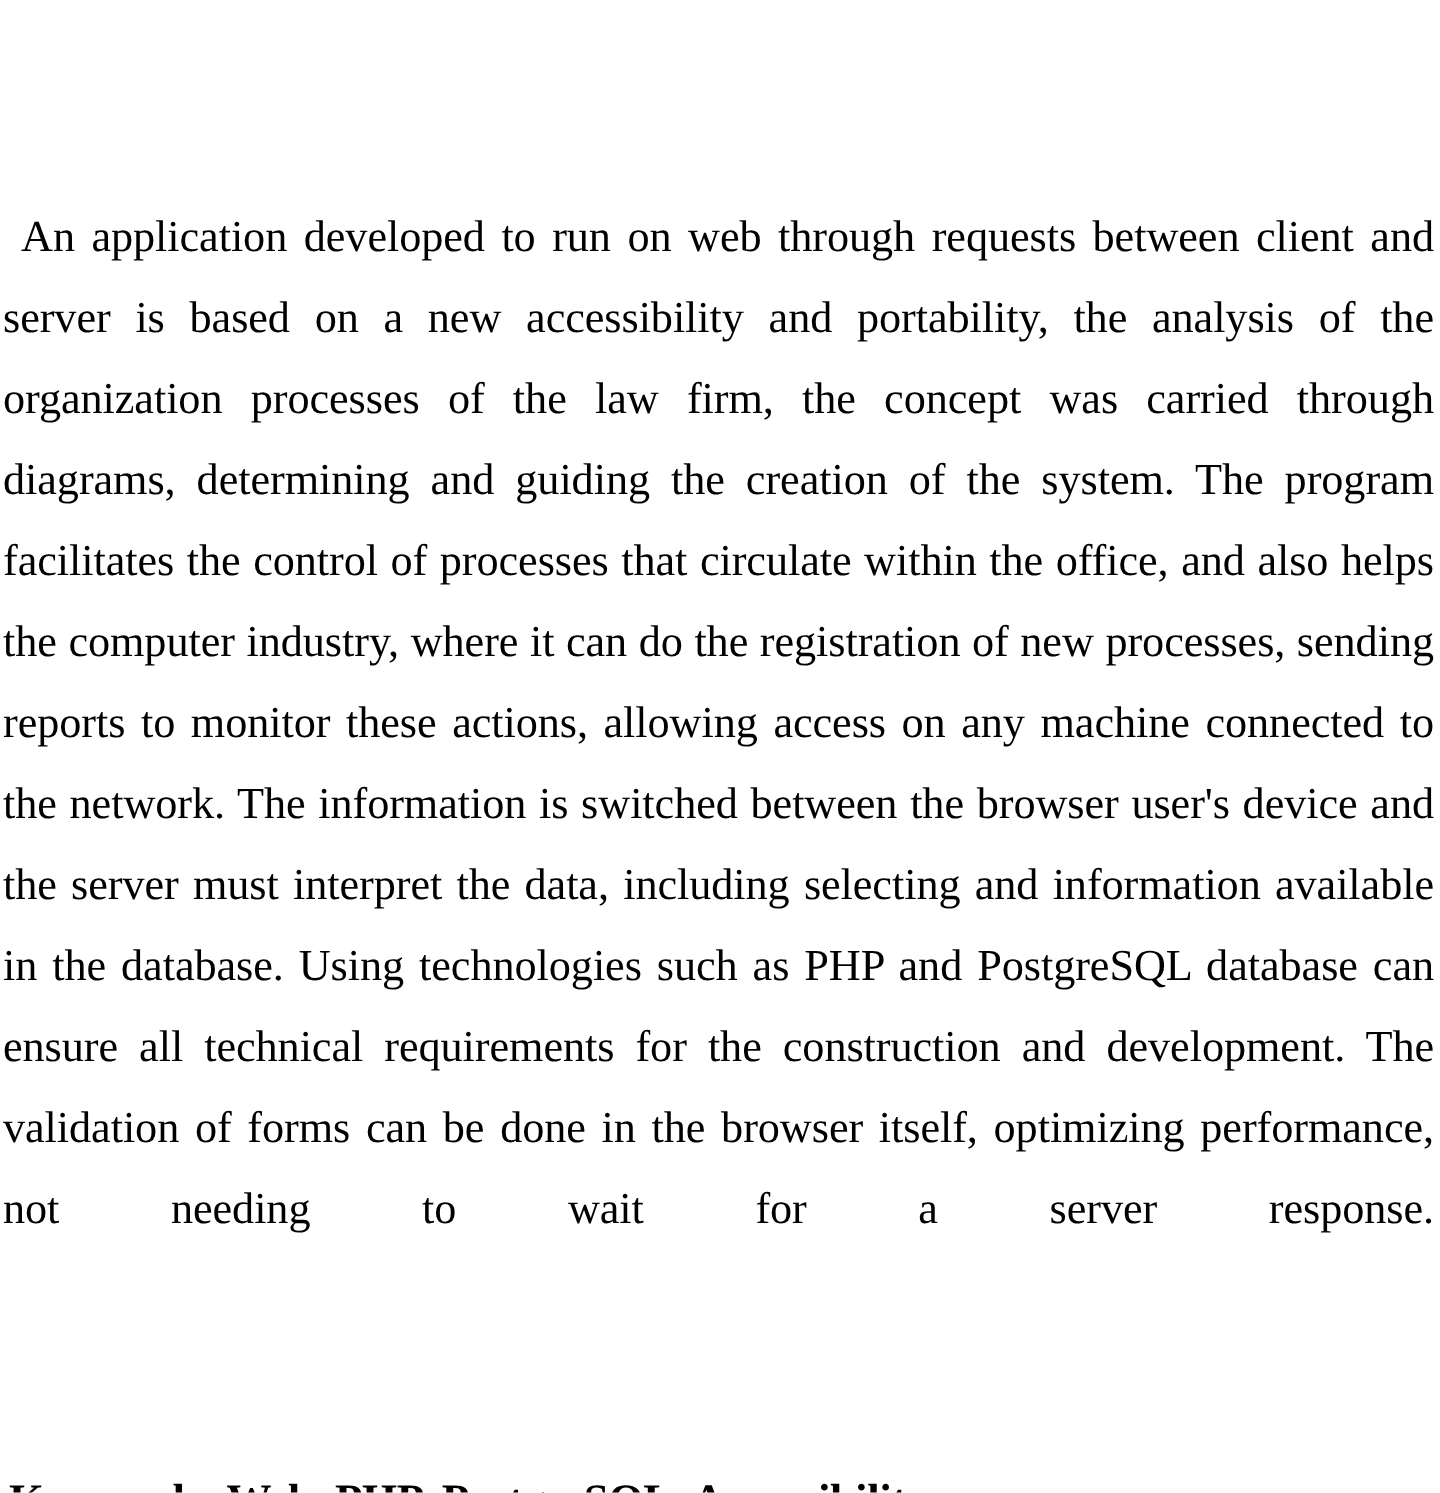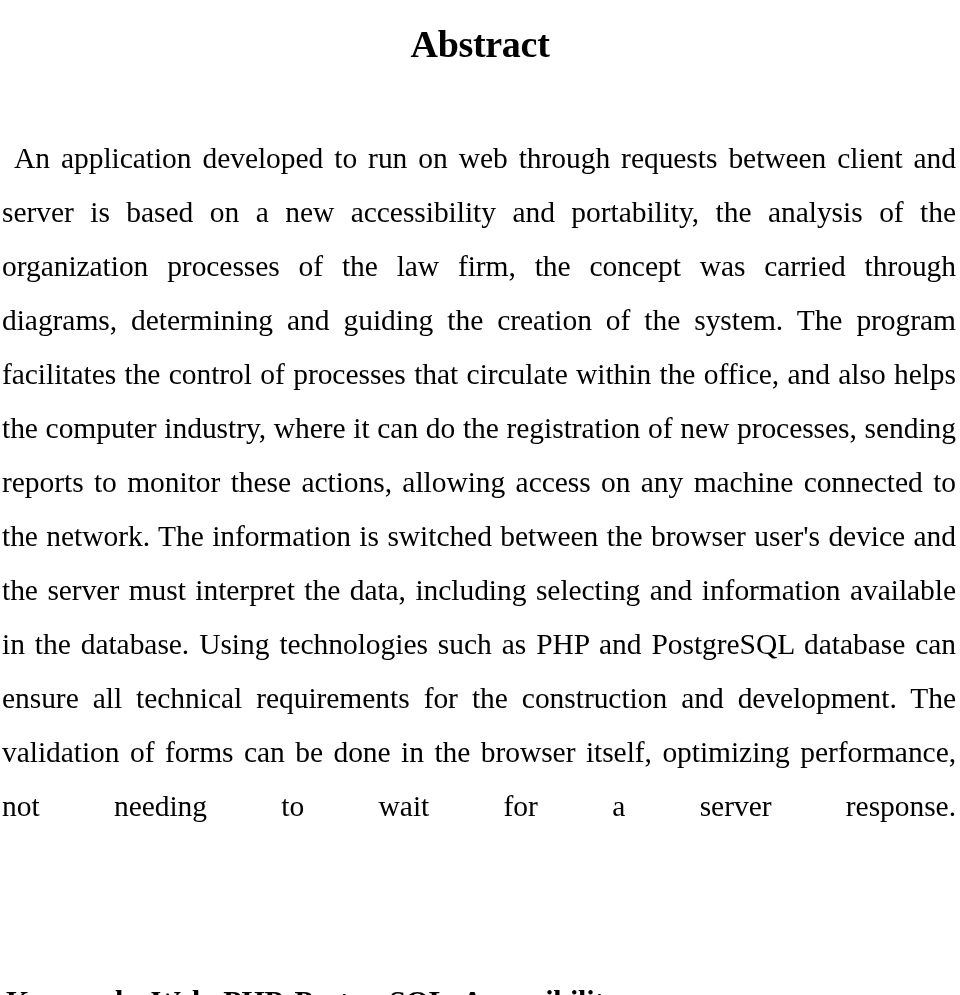--- a/index.html
+++ b/index.html
@@ -71,19 +71,18 @@
     line-height: 38px;
     letter-spacing: -0.2px;
     white-space: nowrap;
   }
 </style>
 </head>
 <body>
 
 <div class="page">
 
-  <h1 class="abstract-heading">Abstract</h1>
 
   <p class="abstract-body">An application developed to run on web through requests between client and server is based on a new accessibility and portability, the analysis of the organization processes of the law firm, the concept was carried through diagrams, determining and guiding the creation of the system. The program facilitates the control of processes that circulate within the office, and also helps the computer industry, where it can do the registration of new processes, sending reports to monitor these actions, allowing access on any machine connected to the network. The information is switched between the browser user's device and the server must interpret the data, including selecting and information available in the database. Using technologies such as PHP and PostgreSQL database can ensure all technical requirements for the construction and development. The validation of forms can be done in the browser itself, optimizing performance, not needing to wait for a server response.</p>
 
   <p class="keywords-line">Keywords: Web. PHP. PostgreSQL. Accessibility.</p>
 
 </div>
 
 </body></html>

